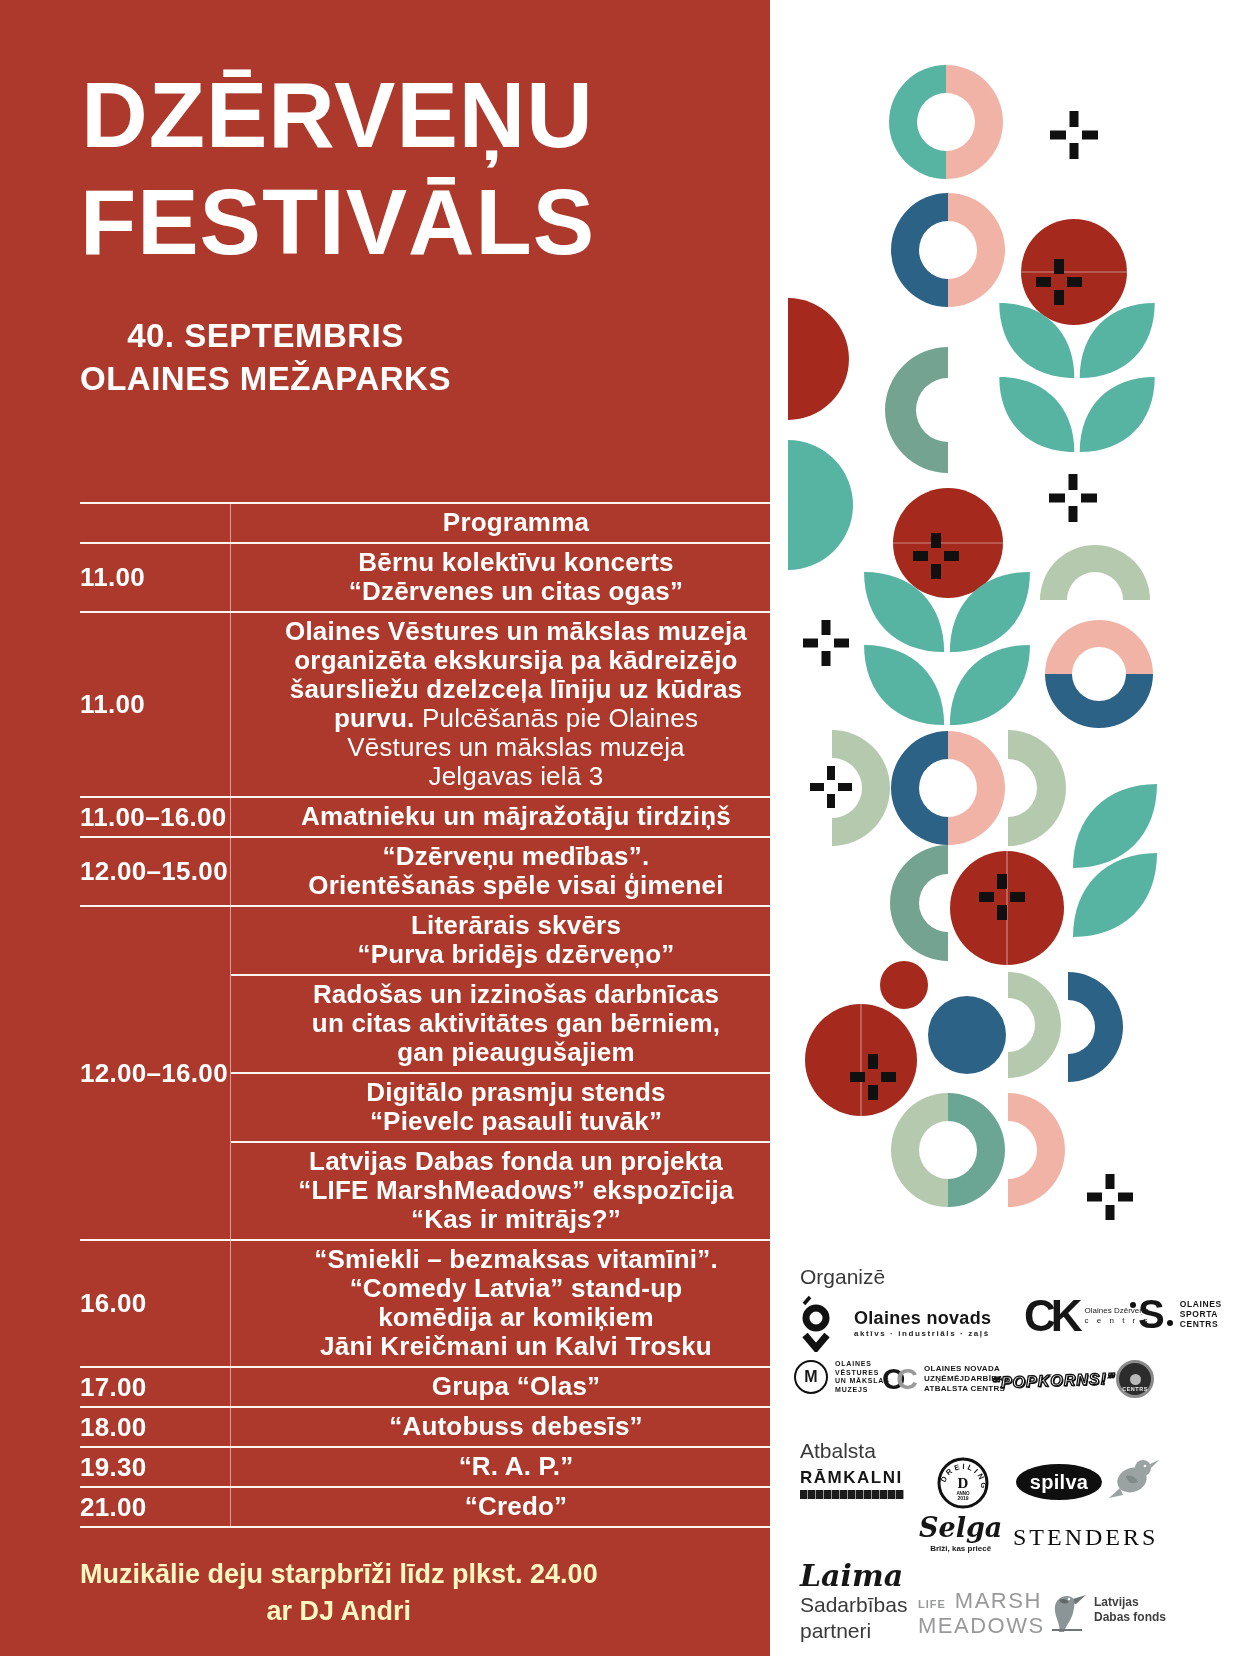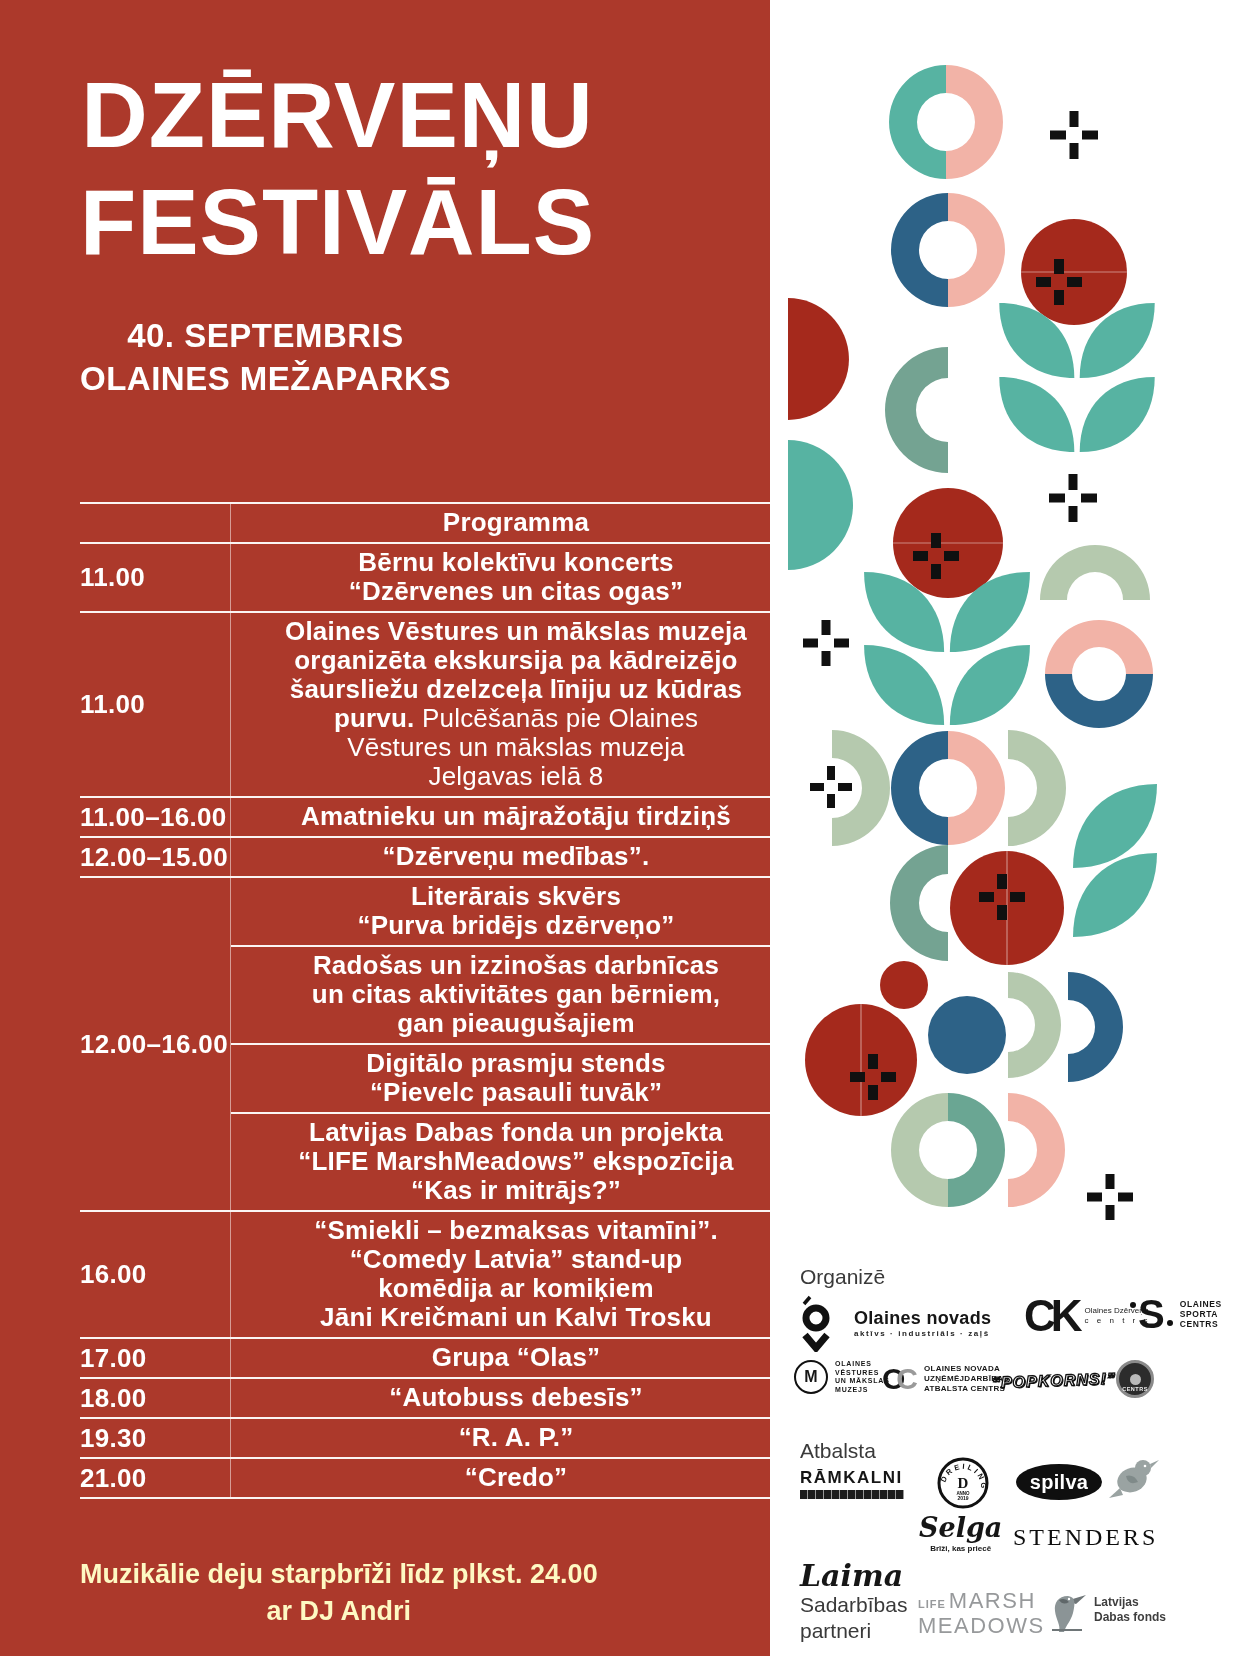--- a/index.html
+++ b/index.html
@@ -88,21 +88,21 @@
   .spilva{width:86px;height:36px;background:#0f0f0f;border-radius:50%;display:flex;align-items:center;justify-content:center;color:#fff;font-weight:700;font-size:20px;letter-spacing:.3px;}
 
   
   .laima{font-family:"DejaVu Serif",serif;font-style:italic;font-weight:700;font-size:30px;position:relative;}
   .selga{font-family:"DejaVu Serif",serif;font-style:italic;font-weight:700;font-size:27px;text-align:center;margin-left:7px;}
   .selga .tg{font-family:"Liberation Sans",sans-serif;font-style:normal;font-size:8px;font-weight:700;display:block;margin-top:1px;}
   .stenders{font-family:"Liberation Serif",serif;font-size:24px;letter-spacing:3px;color:#0e0e0e;}
 
   
   .life{color:var(--grey);line-height:22px;}
-  .life .l-sm{font-size:11px;font-weight:700;letter-spacing:1px;margin-right:3px;}
+  .life .l-sm{font-size:11px;font-weight:700;letter-spacing:1px;margin-right:9px;}
   .life .l-lg{font-size:22px;letter-spacing:1.5px;}
 
   
   .dabas{display:flex;align-items:center;gap:6px;}
   .dabas .df-txt{font-size:12px;font-weight:700;color:#3f3f3f;line-height:15px;}
 </style>
 </head>
 <body>
 
 <div class="poster">
@@ -136,37 +136,38 @@
         </div>
         <div class="prow">
           <div class="ptime">11.00</div>
           <div class="pdesc">
             <div class="pitem">
               <div class="pline"><span class="b">Olaines Vēstures un mākslas muzeja</span></div>
               <div class="pline"><span class="b">organizēta ekskursija pa kādreizējo</span></div>
               <div class="pline"><span class="b">šaursliežu dzelzceļa līniju uz kūdras</span></div>
               <div class="pline"><span class="b">purvu.</span><span class="r"> Pulcēšanās pie Olaines</span></div>
               <div class="pline"><span class="r">Vēstures un mākslas muzeja</span></div>
-              <div class="pline"><span class="r">Jelgavas ielā 8</span></div>
+              <div class="pline"><span class="r">Jelgavas ielā 3</span></div>
             </div>
           </div>
         </div>
         <div class="prow">
           <div class="ptime">11.00–16.00</div>
           <div class="pdesc">
             <div class="pitem">
               <div class="pline"><span class="b">Amatnieku un mājražotāju tirdziņš</span></div>
             </div>
           </div>
         </div>
         <div class="prow">
           <div class="ptime">12.00–15.00</div>
           <div class="pdesc">
             <div class="pitem">
               <div class="pline"><span class="b">“Dzērveņu medības”.</span></div>
+              <div class="pline"><span class="b">Orientēšanās spēle visai ģimenei</span></div>
             </div>
           </div>
         </div>
         <div class="prow">
           <div class="ptime">12.00–16.00</div>
           <div class="pdesc">
             <div class="pitem">
               <div class="pline"><span class="b">Literārais skvērs</span></div>
               <div class="pline"><span class="b">“Purva bridējs dzērveņo”</span></div>
             </div>

